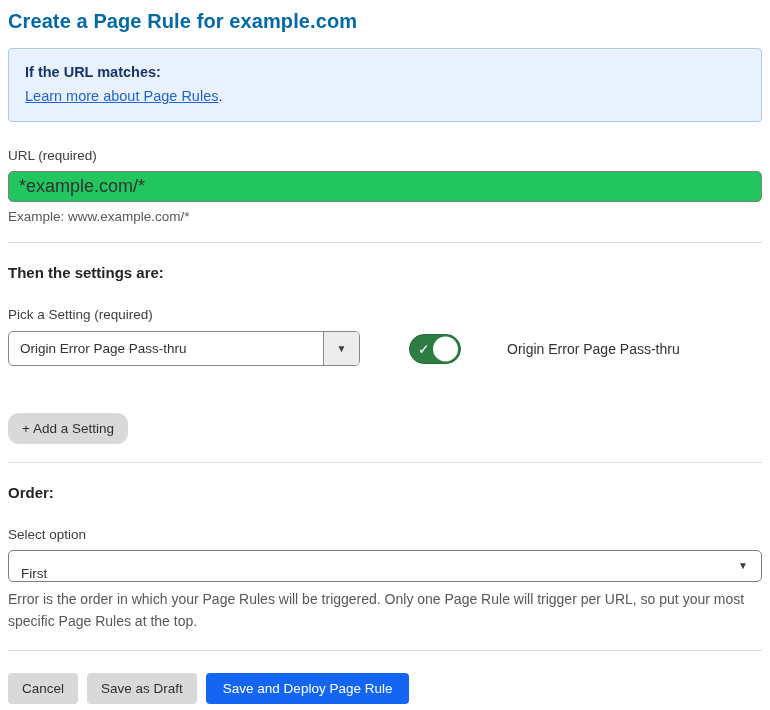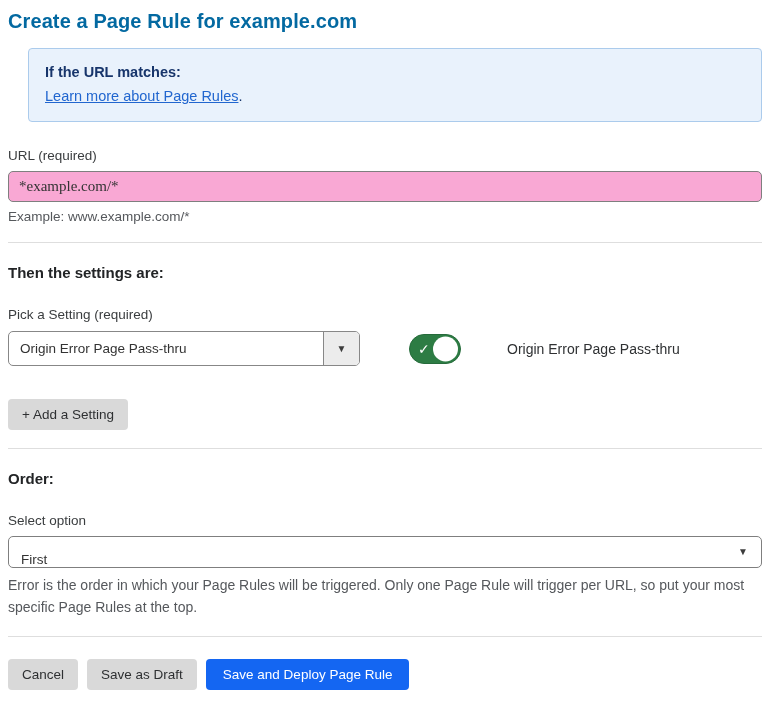--- a/index.html
+++ b/index.html
@@ -21,21 +21,20 @@
 
   .info-box {
     margin-top: 15px;
     background: #e9f2fc;
     border: 1px solid #abcbec;
     border-radius: 4px;
     padding: 11px 16px 13px 16px;
     color: #17356b;
     font-size: 14.5px;
     line-height: 24px;
-    margin-left: 20px;
   }
   .info-box .info-heading { font-weight: bold; }
   .info-box .info-link {
     color: #2166cf;
     text-decoration: underline;
     cursor: pointer;
   }
 
   .field-label {
     font-size: 13.5px;
@@ -44,24 +43,24 @@
   }
 
   .url-input {
     display: block;
     width: 754px;
     height: 31px;
     margin-top: 8px;
     border: 1px solid #7f7f7f;
     border-radius: 5px;
     padding: 0 10px;
-    font-family: Liberation Serif, serif;
-    font-size: 15px;
+    font-family: Liberation Sans, sans-serif;
+    font-size: 18px;
     color: #333;
-    background: #f9a8d4;
+    background: #22c55e;
     outline: none;
   }
 
   .helper-text {
     margin-top: 7px;
     font-size: 13.5px;
     color: #55585c;
   }
 
   .divider {
@@ -161,21 +160,21 @@
     border-radius: 4px;
     font-family: "Liberation Sans", "DejaVu Sans", sans-serif;
     font-size: 13.5px;
     color: #2e3032;
     background: #d9d9d9;
     padding: 0 14px;
     height: 31px;
     line-height: 31px;
     cursor: pointer;
   }
-  .add-setting-btn { margin-top: 33px; }
+  .add-setting-btn { margin-top: 47px; border-radius: 11px; }
 
   .order-select {
     position: relative;
     width: 754px;
     height: 32px;
     margin-top: 8px;
     border: 1px solid #7f7f7f;
     border-radius: 5px;
     background: #fff;
     display: flex;

